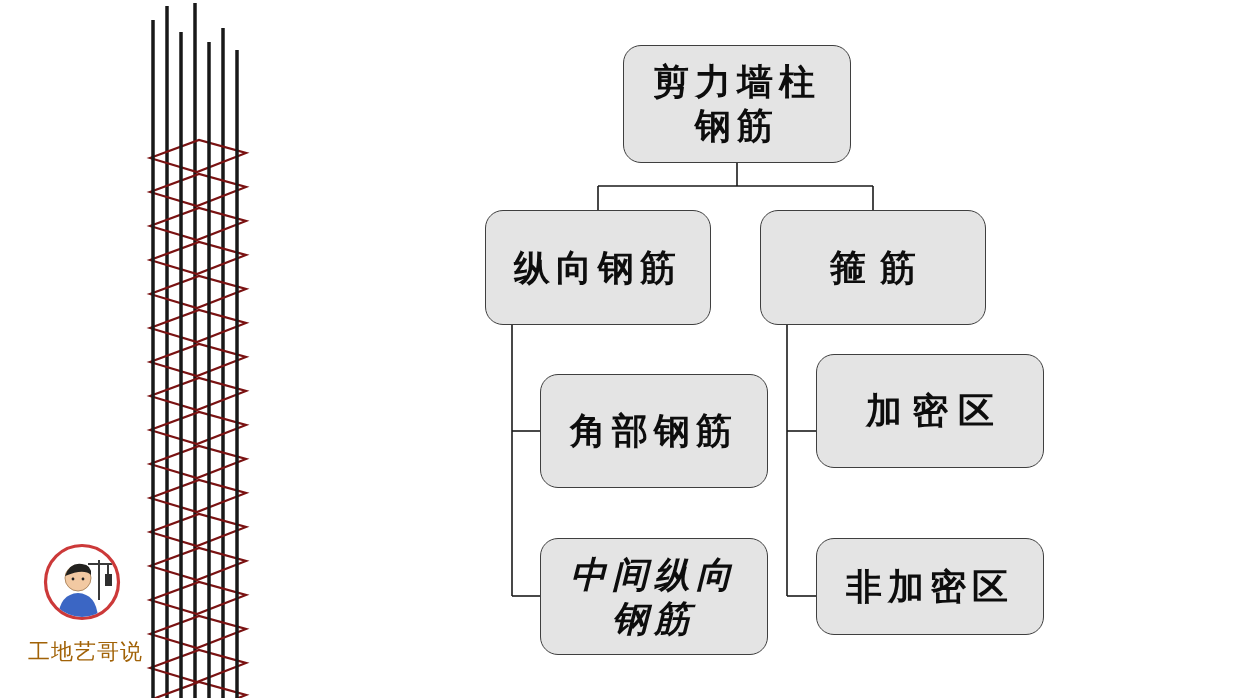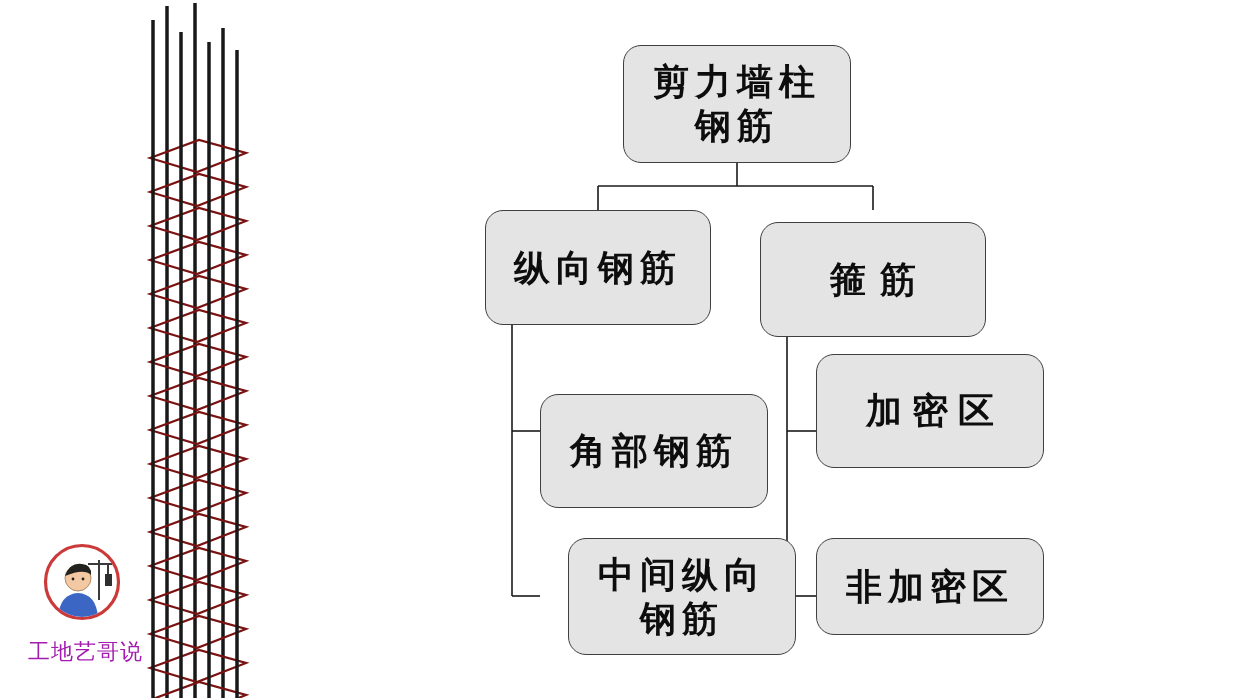--- a/index.html
+++ b/index.html
@@ -25,29 +25,29 @@
     font-weight:700;
     font-size:36px;
     line-height:1.22;
     letter-spacing:6px;
     text-align:center;
   }
   .node span{display:block;white-space:nowrap;}
 
   #node-root       {left:623px;top:45px; width:228px;height:118px;}
   #node-longitudinal{left:485px;top:210px;width:226px;height:115px;}
-  #node-stirrup    {left:760px;top:210px;width:226px;height:115px;letter-spacing:14px;text-indent:14px;margin-top:12px;}
-  #node-corner     {left:540px;top:374px;width:228px;height:114px;margin-top:20px;}
+  #node-stirrup    {left:760px;top:210px;width:226px;height:115px;letter-spacing:14px;text-indent:14px;}
+  #node-corner     {left:540px;top:374px;width:228px;height:114px;}
   #node-dense      {left:816px;top:354px;width:228px;height:114px;letter-spacing:10px;text-indent:10px;}
-  #node-middle     {left:568px;top:538px;width:228px;height:117px;}
+  #node-middle     {left:540px;top:538px;width:228px;height:117px;font-style:italic;}
   #node-nondense   {left:816px;top:538px;width:228px;height:97px;}
 
   .watermark-label{
     position:absolute;left:28px;top:637px;
-    font-size:22px;color:#a21caf;letter-spacing:1px;
+    font-size:22px;color:#a16207;letter-spacing:1px;
   }
 </style>
 </head>
 <body>
 
 <div id="stage">
 
   <svg class="layer" viewBox="0 0 1240 698" width="1240" height="698">
     <defs>
       <polygon id="hoop" points="150,18 199,0 246,13 197,32" fill="none" stroke="#7a1212" stroke-width="2.2"></polygon>

